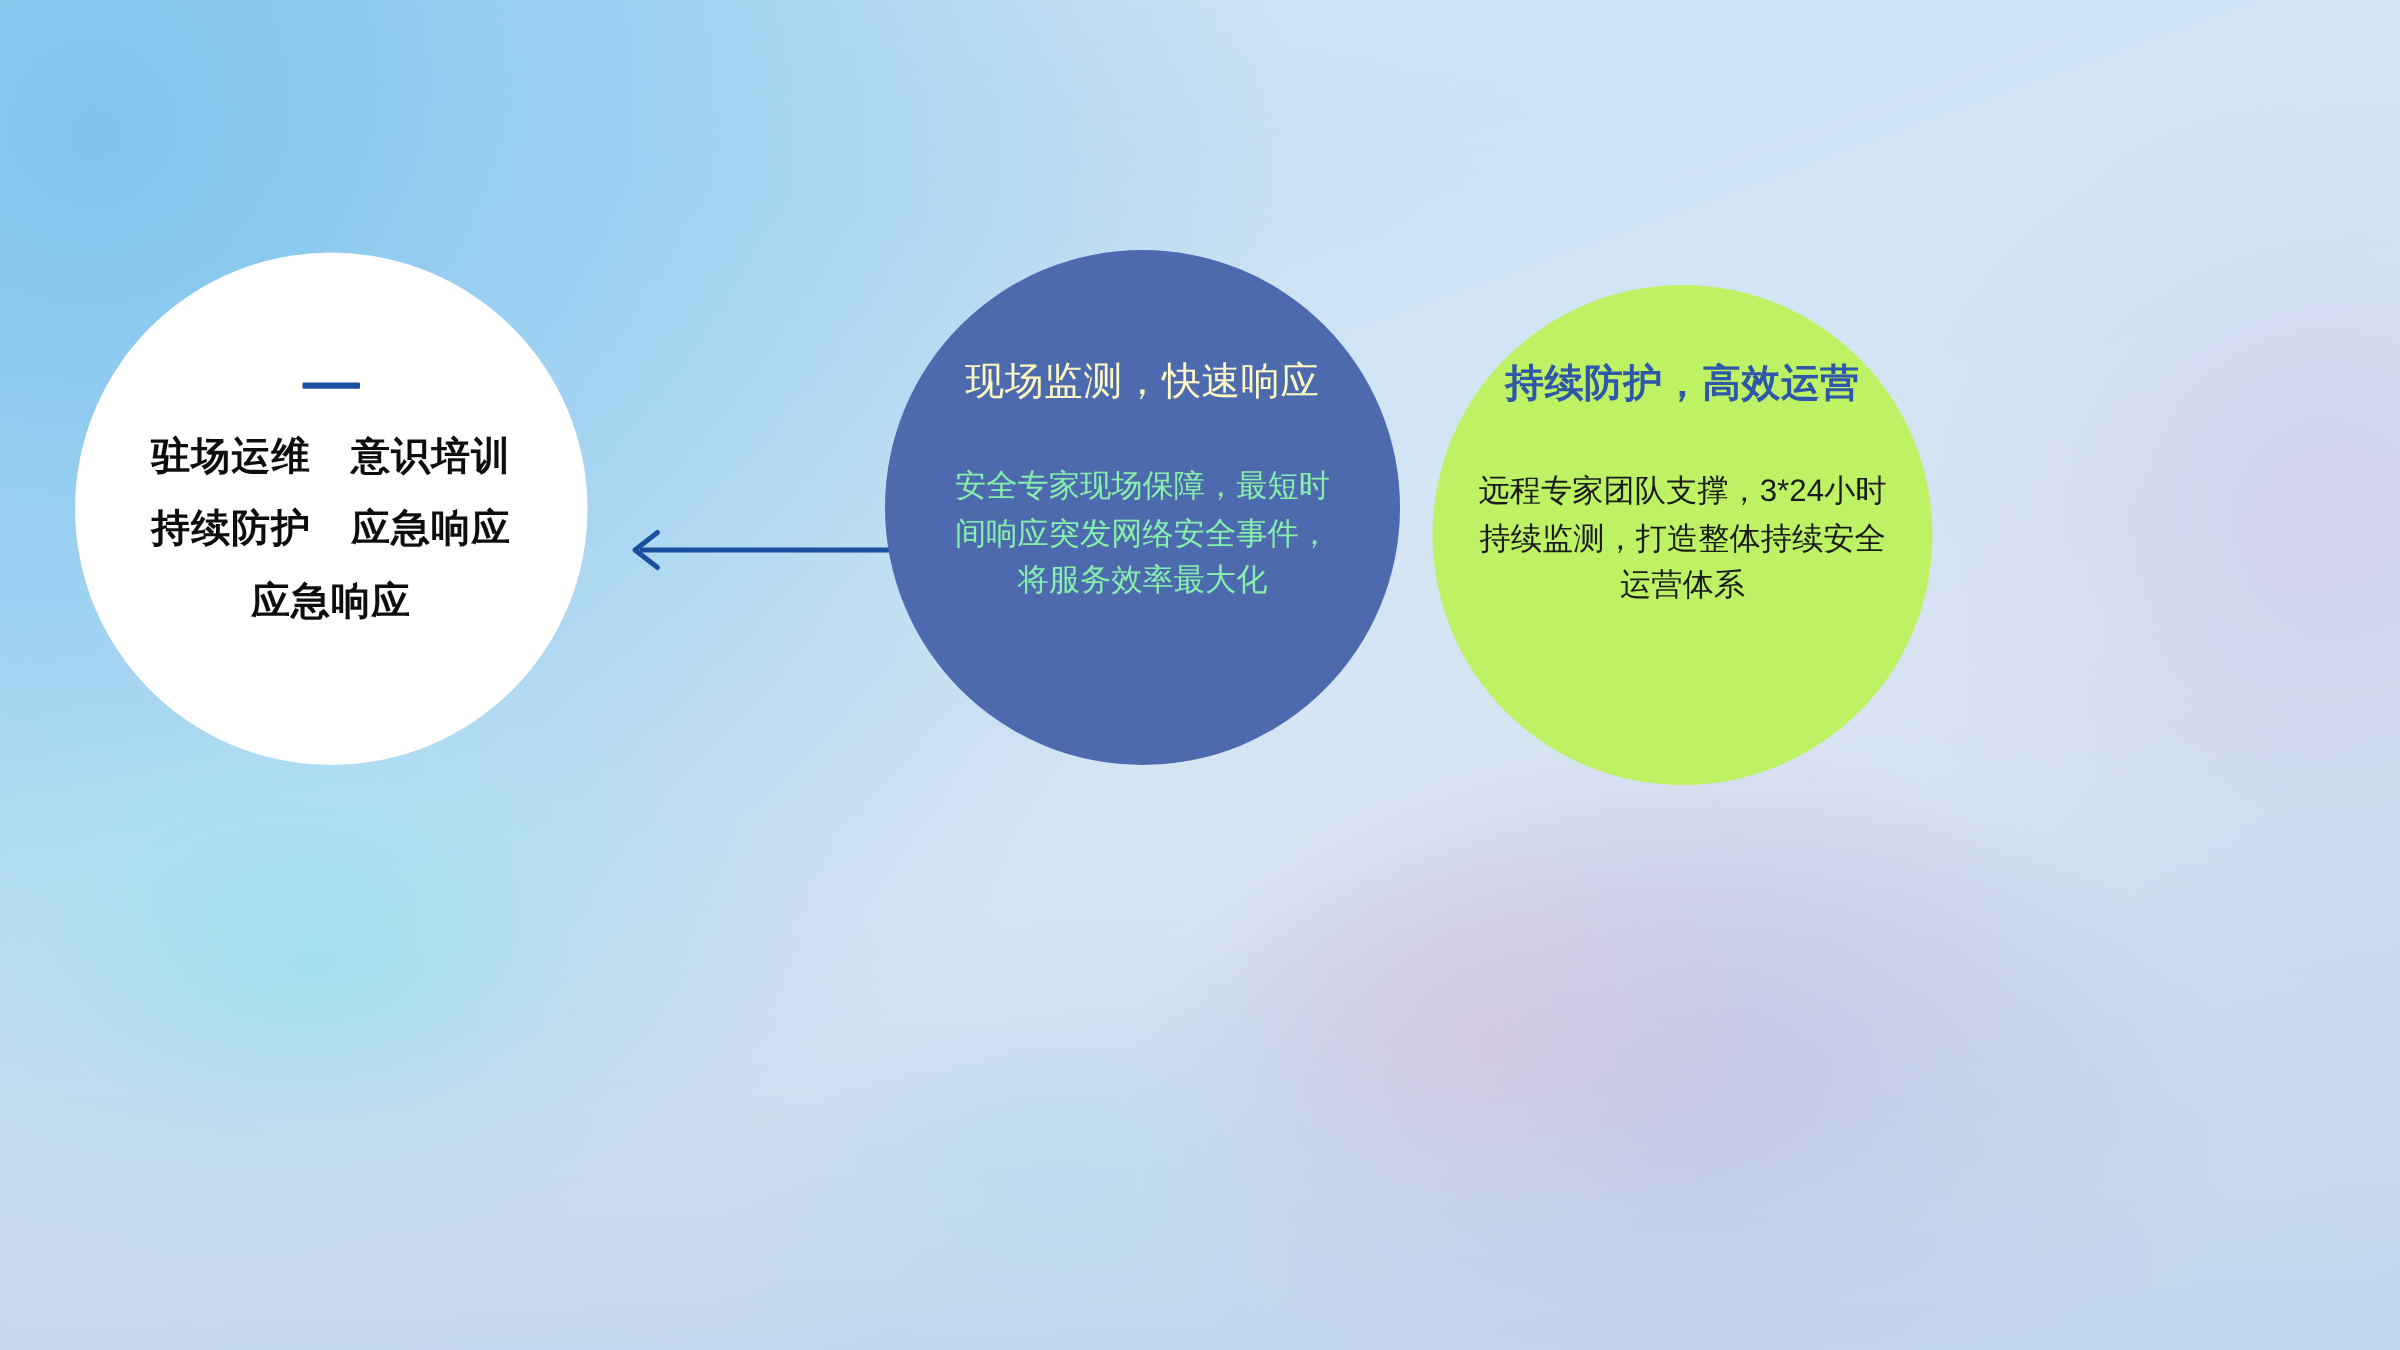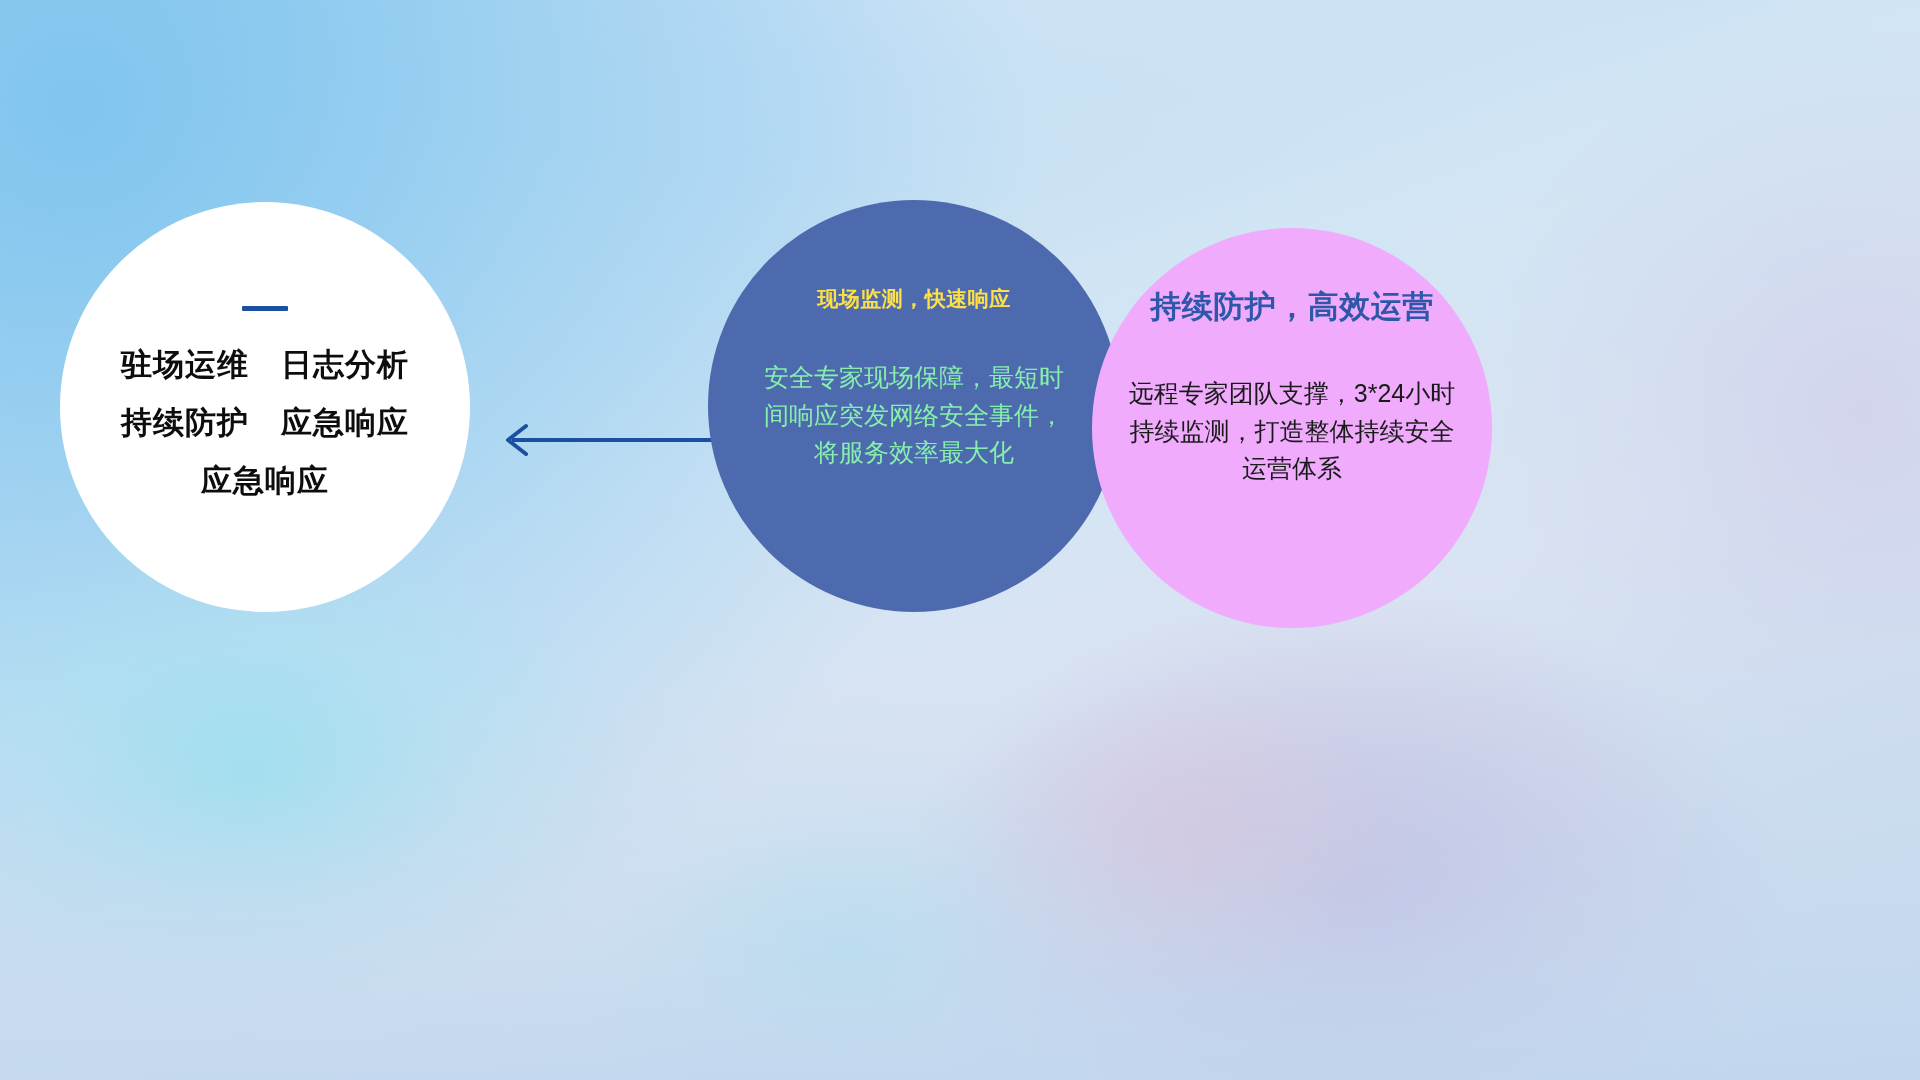--- a/index.html
+++ b/index.html
@@ -70,32 +70,32 @@
   }
   .left-line:last-child { margin-bottom:0; }
 
   #circle-mid {
     left:708px; top:200px; width:412px; height:412px;
     background:#4d6aae;
     padding-top:86px;
     z-index:2;
   }
   .mid-heading {
-    font-size:21px; font-weight:bold; color:#fde047;
+    font-size:31px; font-weight:normal; color:#fef9c3;
     letter-spacing:0.5px; line-height:1.2; white-space:nowrap;
   }
   .mid-body {
     margin-top:48px;
     font-size:25px; color:#86efac; line-height:1.50;
     width:320px;
   }
 
   #circle-right {
-    left:1092px; top:228px; width:400px; height:400px;
-    background:#f0abfc;
+    left:1146px; top:228px; width:400px; height:400px;
+    background:#bef264;
     padding-top:60px;
     z-index:3;
   }
   .right-heading {
     font-size:31px; font-weight:bold; color:#2d57a8;
     letter-spacing:0.5px; line-height:1.2; white-space:nowrap;
   }
   .right-body {
     margin-top:50px;
     font-size:25px; color:#1a1a1a; line-height:1.50;
@@ -119,21 +119,21 @@
   <div class="bg-layer bg-blob-tl"></div>
   <div class="bg-layer bg-blob-cyan"></div>
   <div class="bg-layer bg-blob-cyan2"></div>
   <div class="bg-layer bg-blob-lav"></div>
   <div class="bg-layer bg-blob-pink"></div>
   <div class="bg-layer bg-blob-rt"></div>
   <div class="bg-layer bg-blob-bot"></div>
 
   <div class="circle" id="circle-left">
     <div class="dash"></div>
-    <div class="left-line">驻场运维　日志分析</div>
+    <div class="left-line">驻场运维　意识培训</div>
     <div class="left-line">持续防护　应急响应</div>
     <div class="left-line">应急响应</div>
   </div>
 
   <div id="arrow">
     <svg viewBox="0 0 222 40" xmlns="http://www.w3.org/2000/svg">
       <line x1="20" y1="20" x2="222" y2="20" stroke="#1b4fa0" stroke-width="4"></line>
       <polyline points="34,6 16,20 34,34" fill="none" stroke="#1b4fa0" stroke-width="4" stroke-linecap="round" stroke-linejoin="round"></polyline>
     </svg>
   </div>

